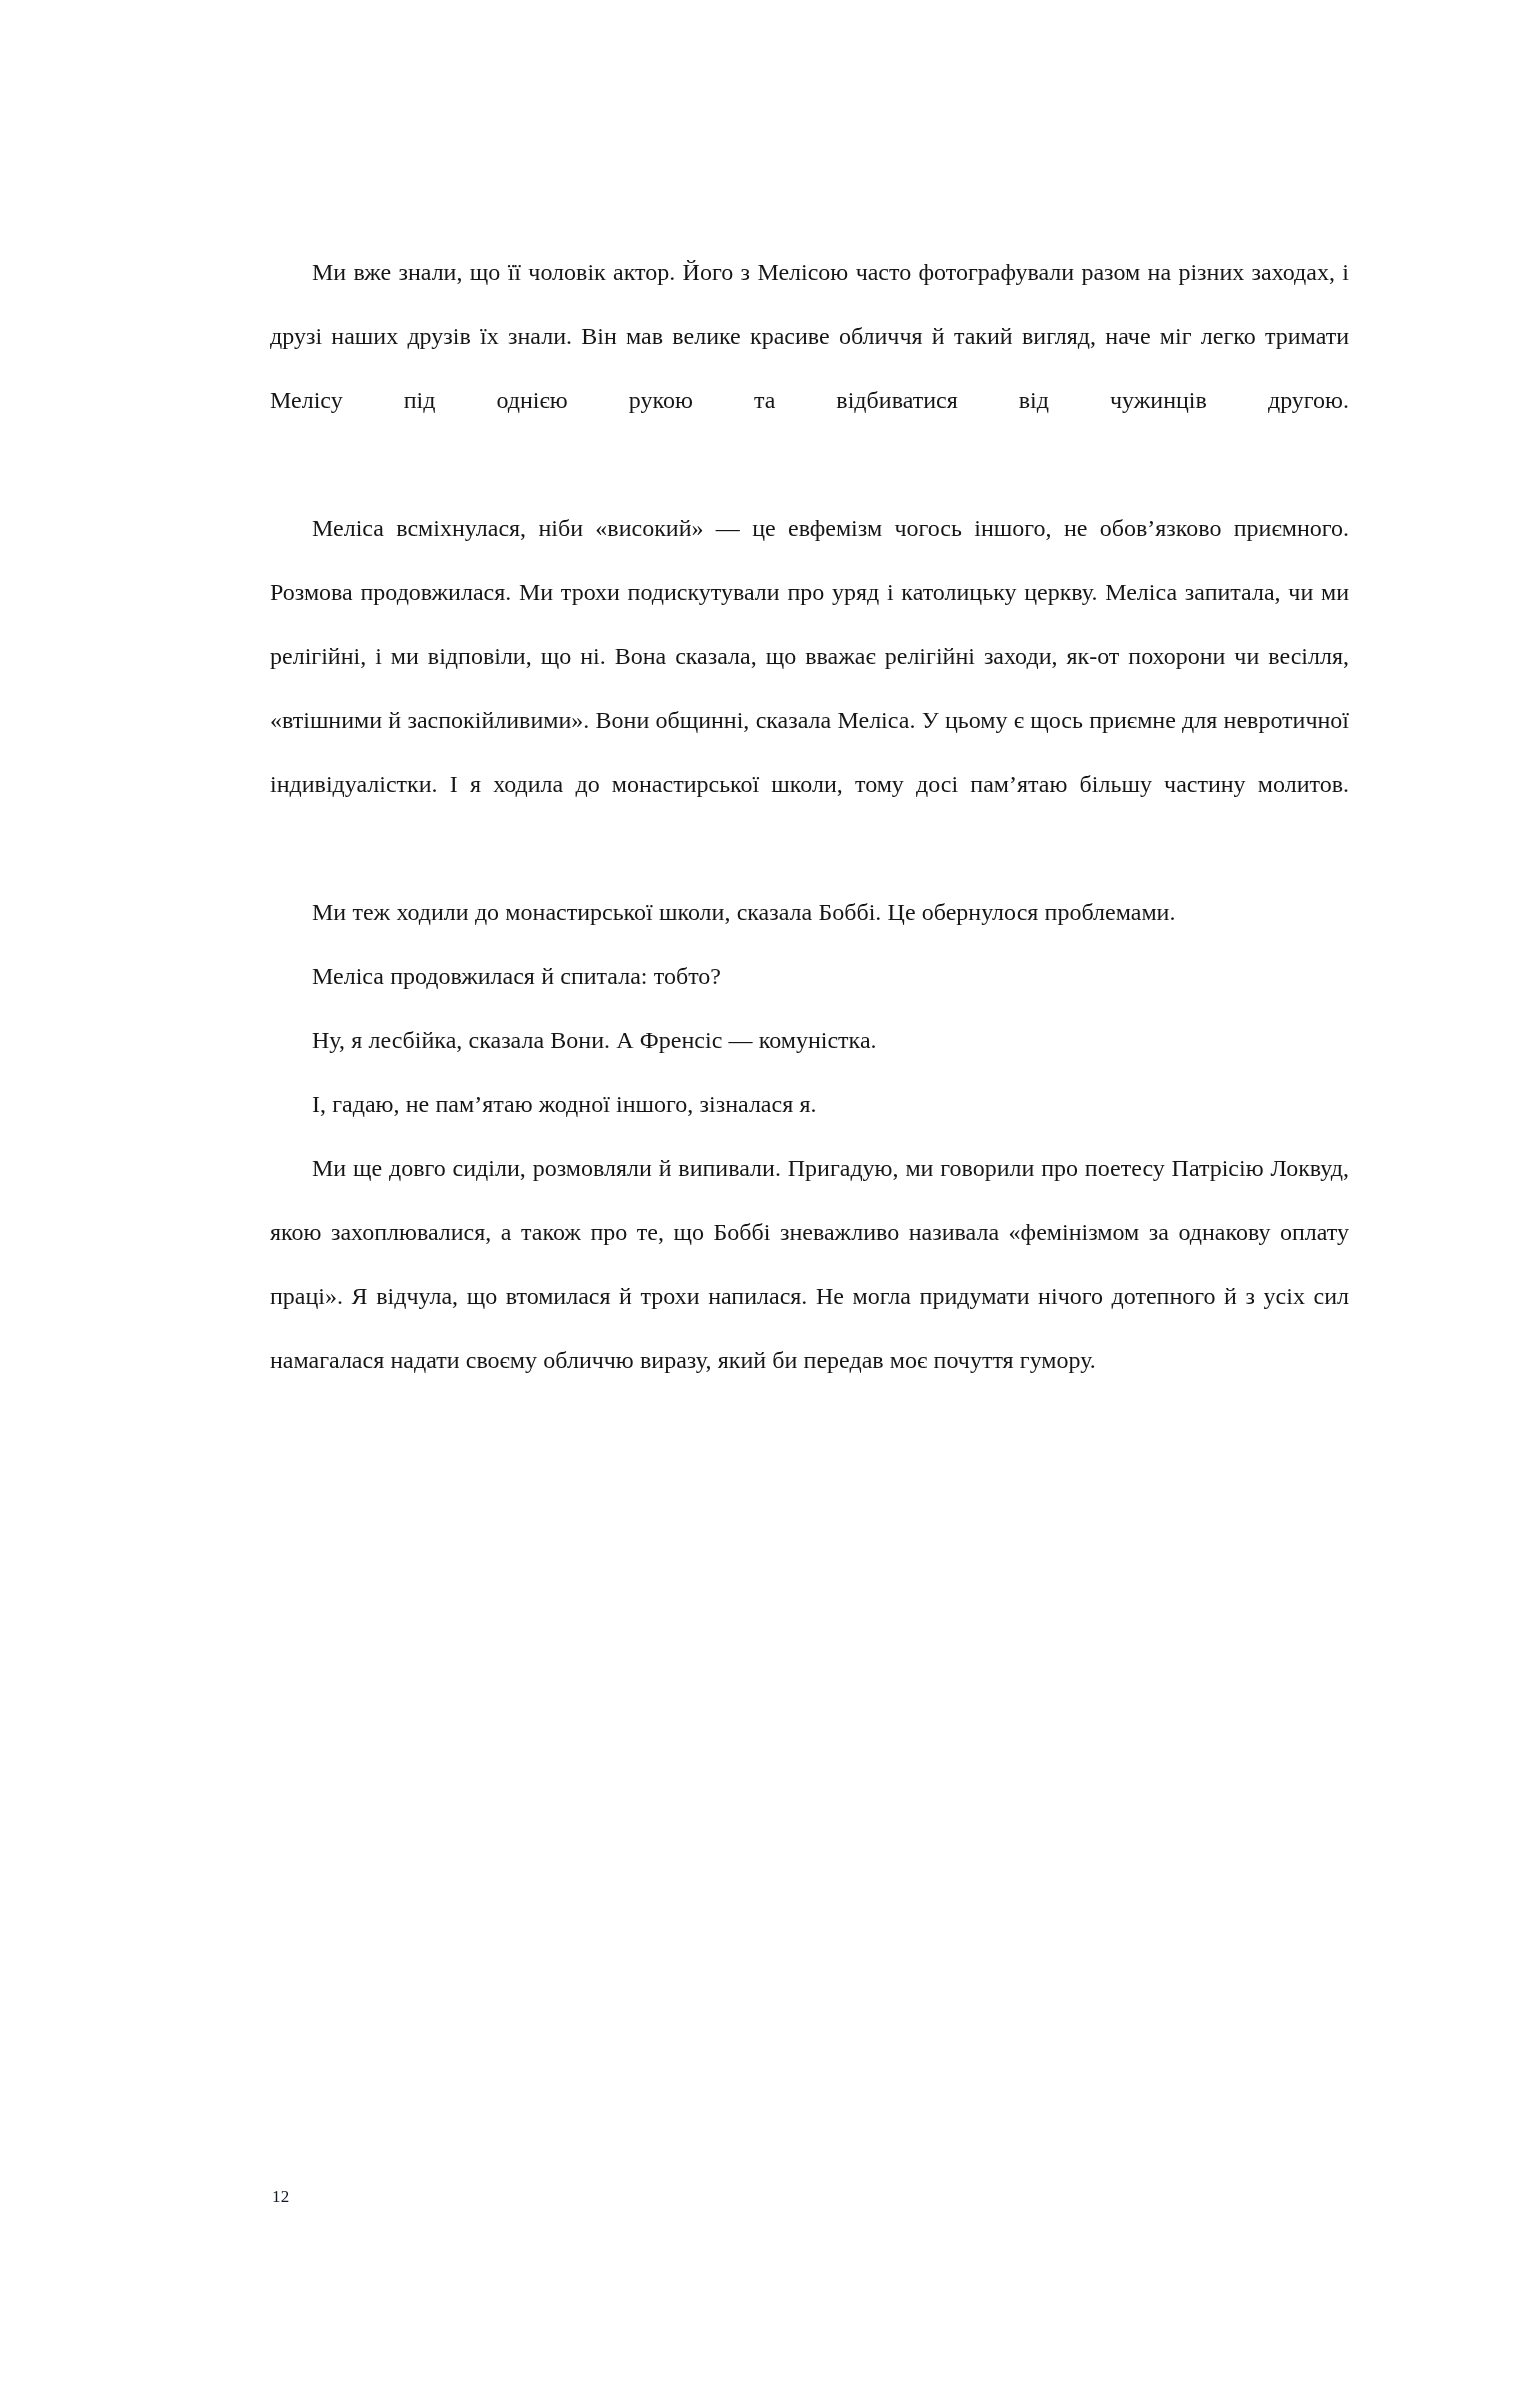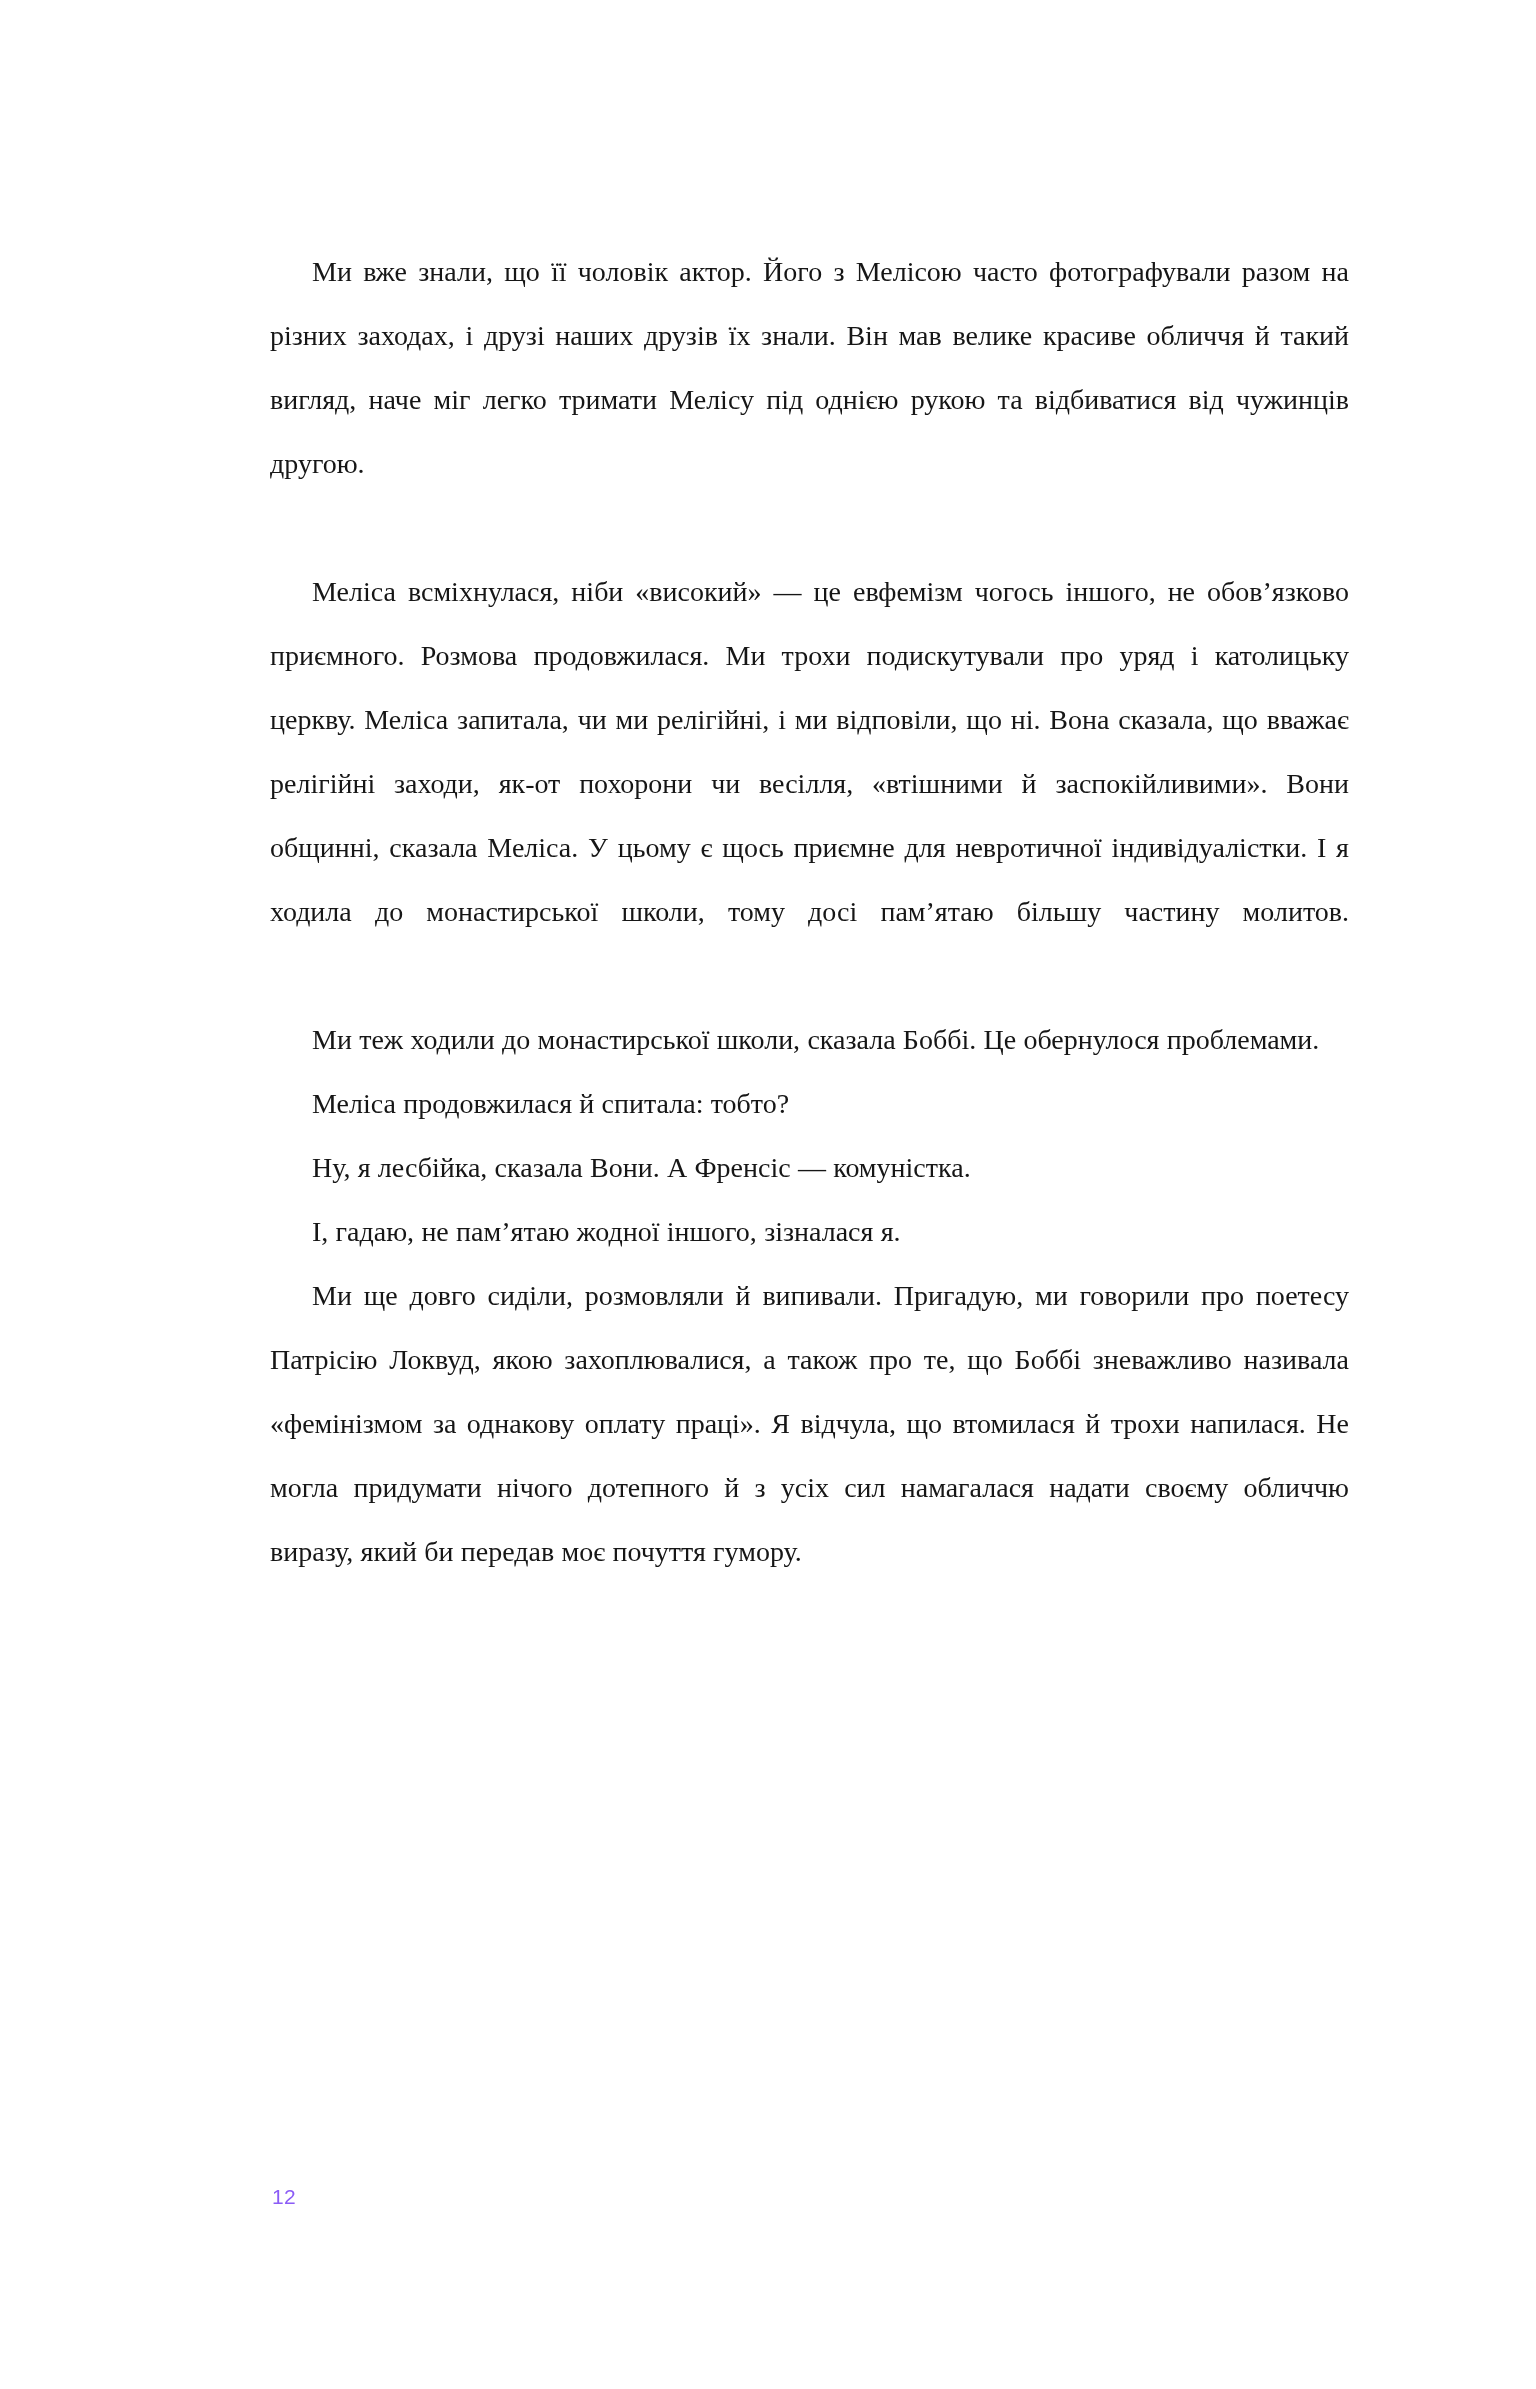--- a/index.html
+++ b/index.html
@@ -16,21 +16,21 @@
     box-sizing: border-box;
   }
   .text-block {
     position: absolute;
     left: 270px;
     top: 240px;
     width: 1079px;
   }
   .para {
     font-family: "Liberation Serif", "DejaVu Serif", serif;
-    font-size: 28px;
+    font-size: 24px;
     line-height: 64px;
     color: #161616;
     text-align: justify;
     text-justify: inter-word;
     margin: 0;
     text-indent: 42px;
     hyphens: none;
     -webkit-hyphens: none;
     word-spacing: 0.01em;
   }
@@ -40,24 +40,24 @@
     display: inline-block;
     width: 100%;
   }
   .para.noafter::after {
     content: none;
   }
   .page-number {
     position: absolute;
     left: 272px;
     top: 2183px;
-    font-family: Liberation Sans, sans-serif;
-    font-size: 21px;
+    font-family: Liberation Serif, serif;
+    font-size: 17px;
     line-height: 27px;
-    color: #8b5cf6;
+    color: #0f172a;
     letter-spacing: 0.02em;
   }
 </style>
 </head>
 <body>
 
 <div class="page">
 
   <div class="text-block">
     <p class="para">Ми вже знали, що її чоловік актор. Його з Мелісою часто фотографували разом на різних заходах, і друзі наших друзів їх знали. Він мав велике красиве обличчя й такий вигляд, наче міг легко тримати Мелісу під однією рукою та відбиватися від чужинців другою.</p>

